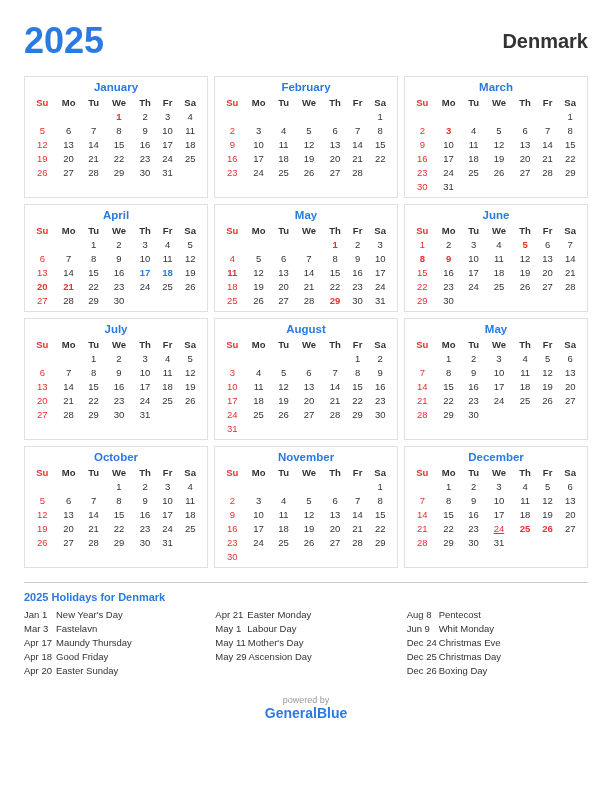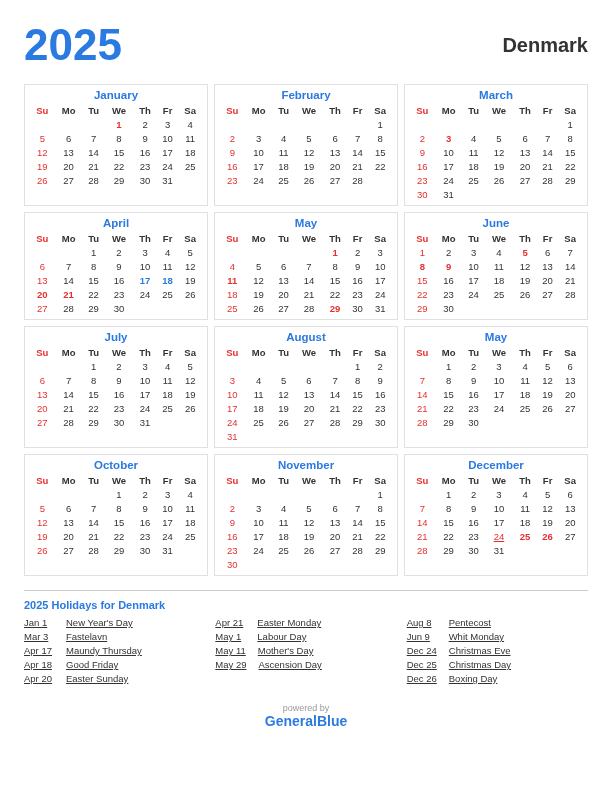--- a/index.html
+++ b/index.html
@@ -12,21 +12,21 @@
       font-size: 11px;
       color: #333;
     }
     .header {
       display: flex;
       justify-content: space-between;
       align-items: center;
       margin-bottom: 14px;
     }
     .year-title {
-      font-size: 44px;
+      font-size: 36px;
       font-weight: bold;
       color: #2a7ae2;
     }
     .country-title {
       font-size: 20px;
       font-weight: bold;
       color: #333;
     }
     .calendar-grid {
       display: grid;
@@ -77,24 +77,23 @@
       color: #2a7ae2;
       margin-bottom: 6px;
     }
     .holidays-grid {
       display: grid;
       grid-template-columns: repeat(3, 1fr);
       gap: 0 10px;
     }
     .holiday-item {
       display: flex;
-      gap: 12px;
+      gap: 2px;
       margin-bottom: 3px;
       font-size: 9.5px;
-      text-decoration: underline;
     }
     .holiday-date {
       min-width: 30px;
       font-weight: normal;
       color: #333;
     }
     .holiday-name {
       color: #333;
     }
     .footer {

